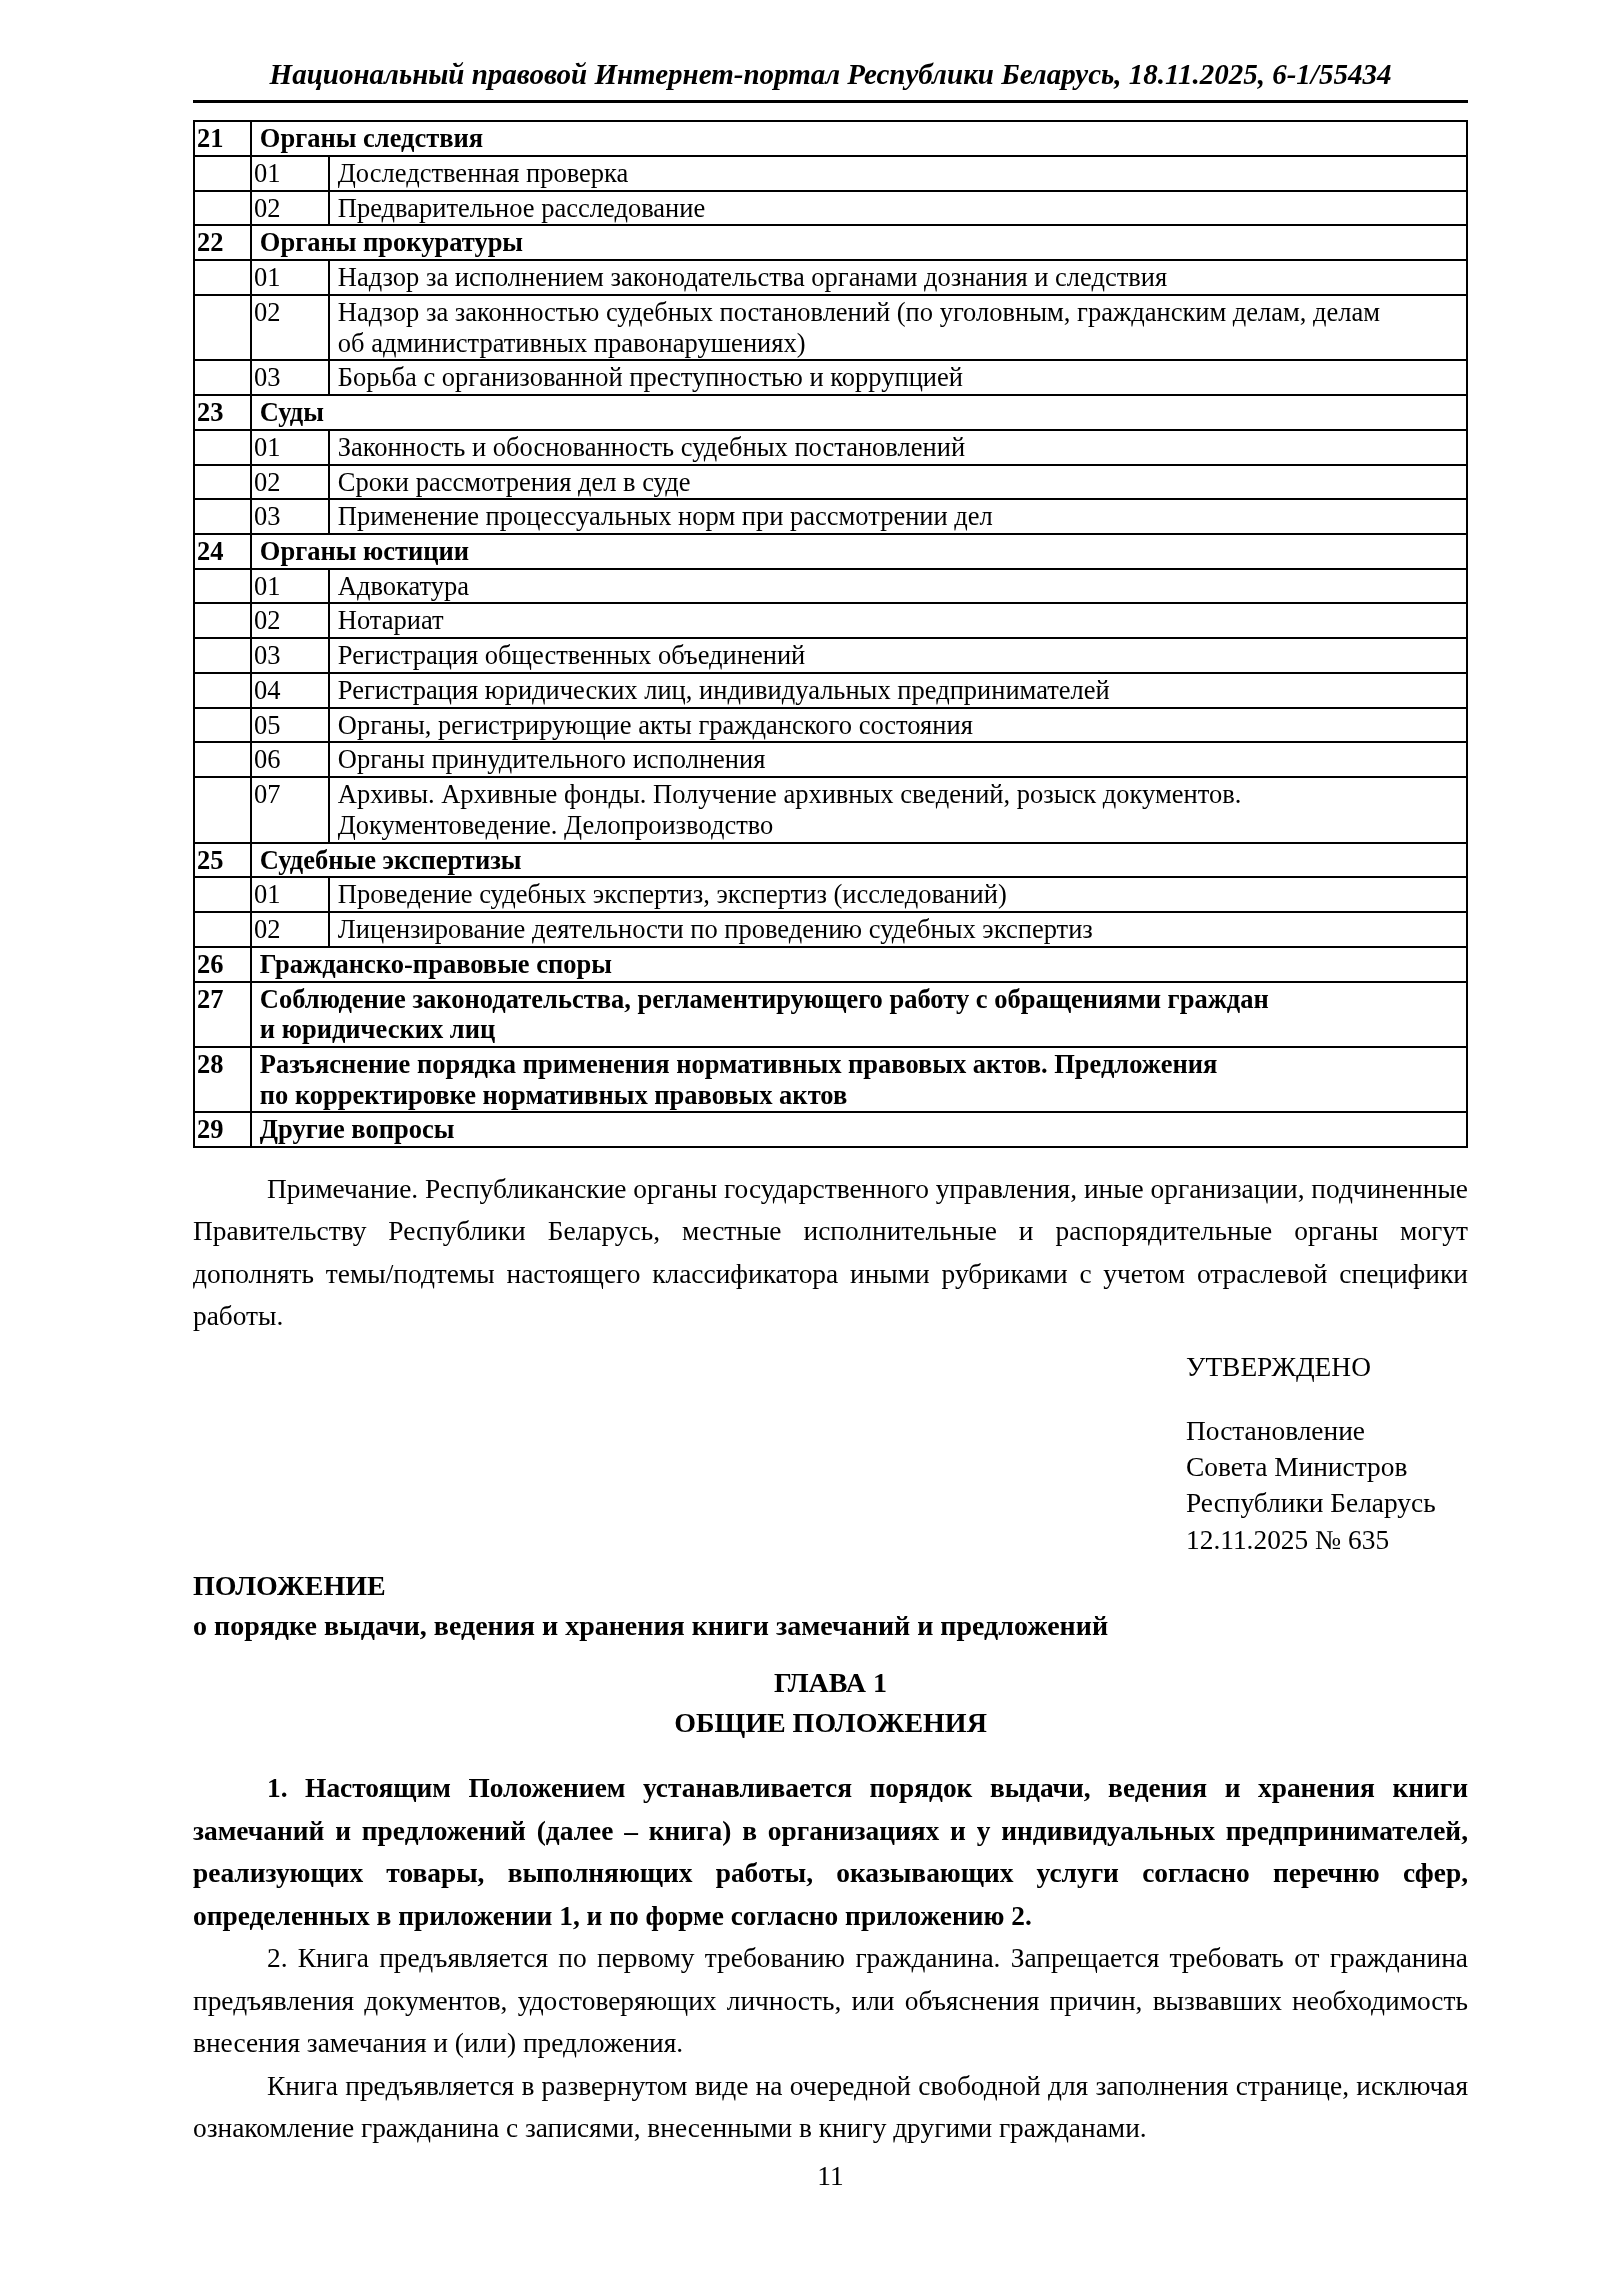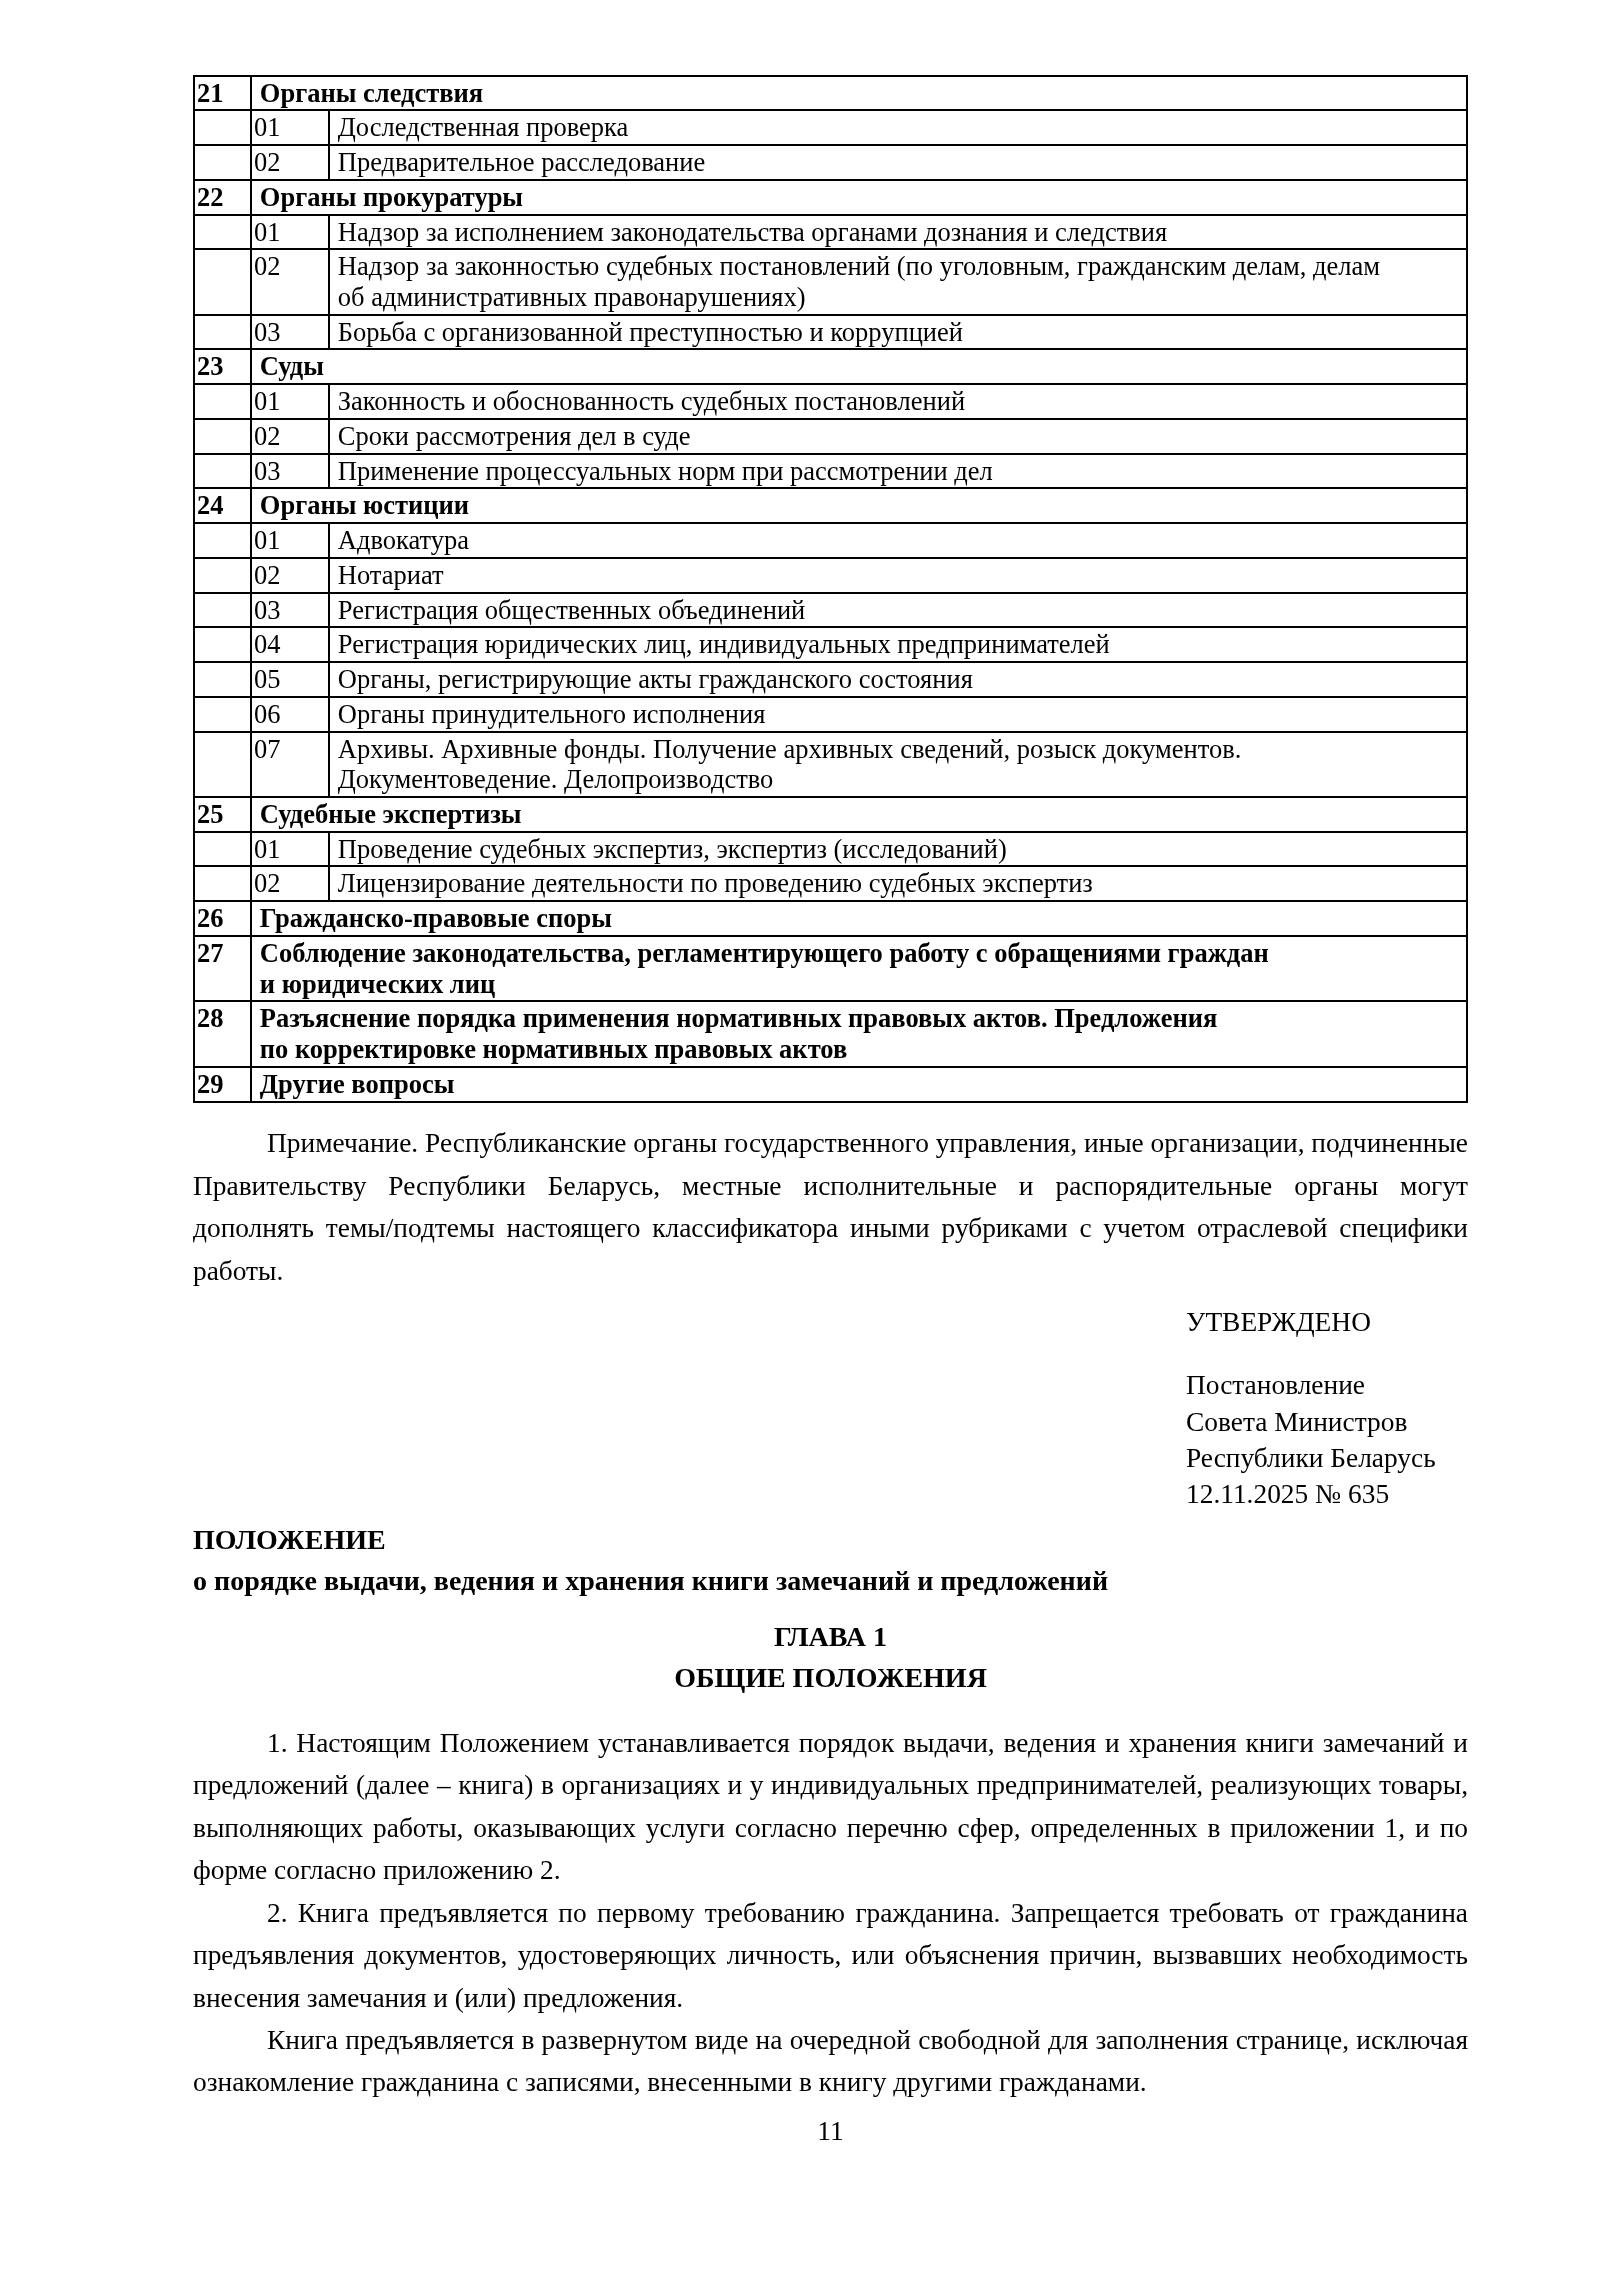--- a/index.html
+++ b/index.html
@@ -105,35 +105,39 @@
   
   p.body-par {
     margin: 0;
     font-size: 27.4px;
     line-height: 1.55;
     text-align: justify;
     text-indent: 74px;
   }
   p.body-par.first {
     margin-top: 23.5px;
+    font-weight: bold;
   }
 
   
   .page-num {
     margin-top: 11.8px;
     text-align: center;
     font-size: 27.4px;
   }
 </style>
 </head>
 <body>
 
 <div class="page">
   <div class="content">
 
+    <div class="doc-header">
+      <span>Национальный правовой Интернет-портал Республики Беларусь, 18.11.2025, 6-1/55434</span>
+    </div>
 
     <table class="classifier">
       <colgroup>
         <col style="width:57px">
         <col style="width:78px">
         <col>
       </colgroup>
       <tbody id="classifier-body">
           <tr>
             <td class="c-num1">21</td>

